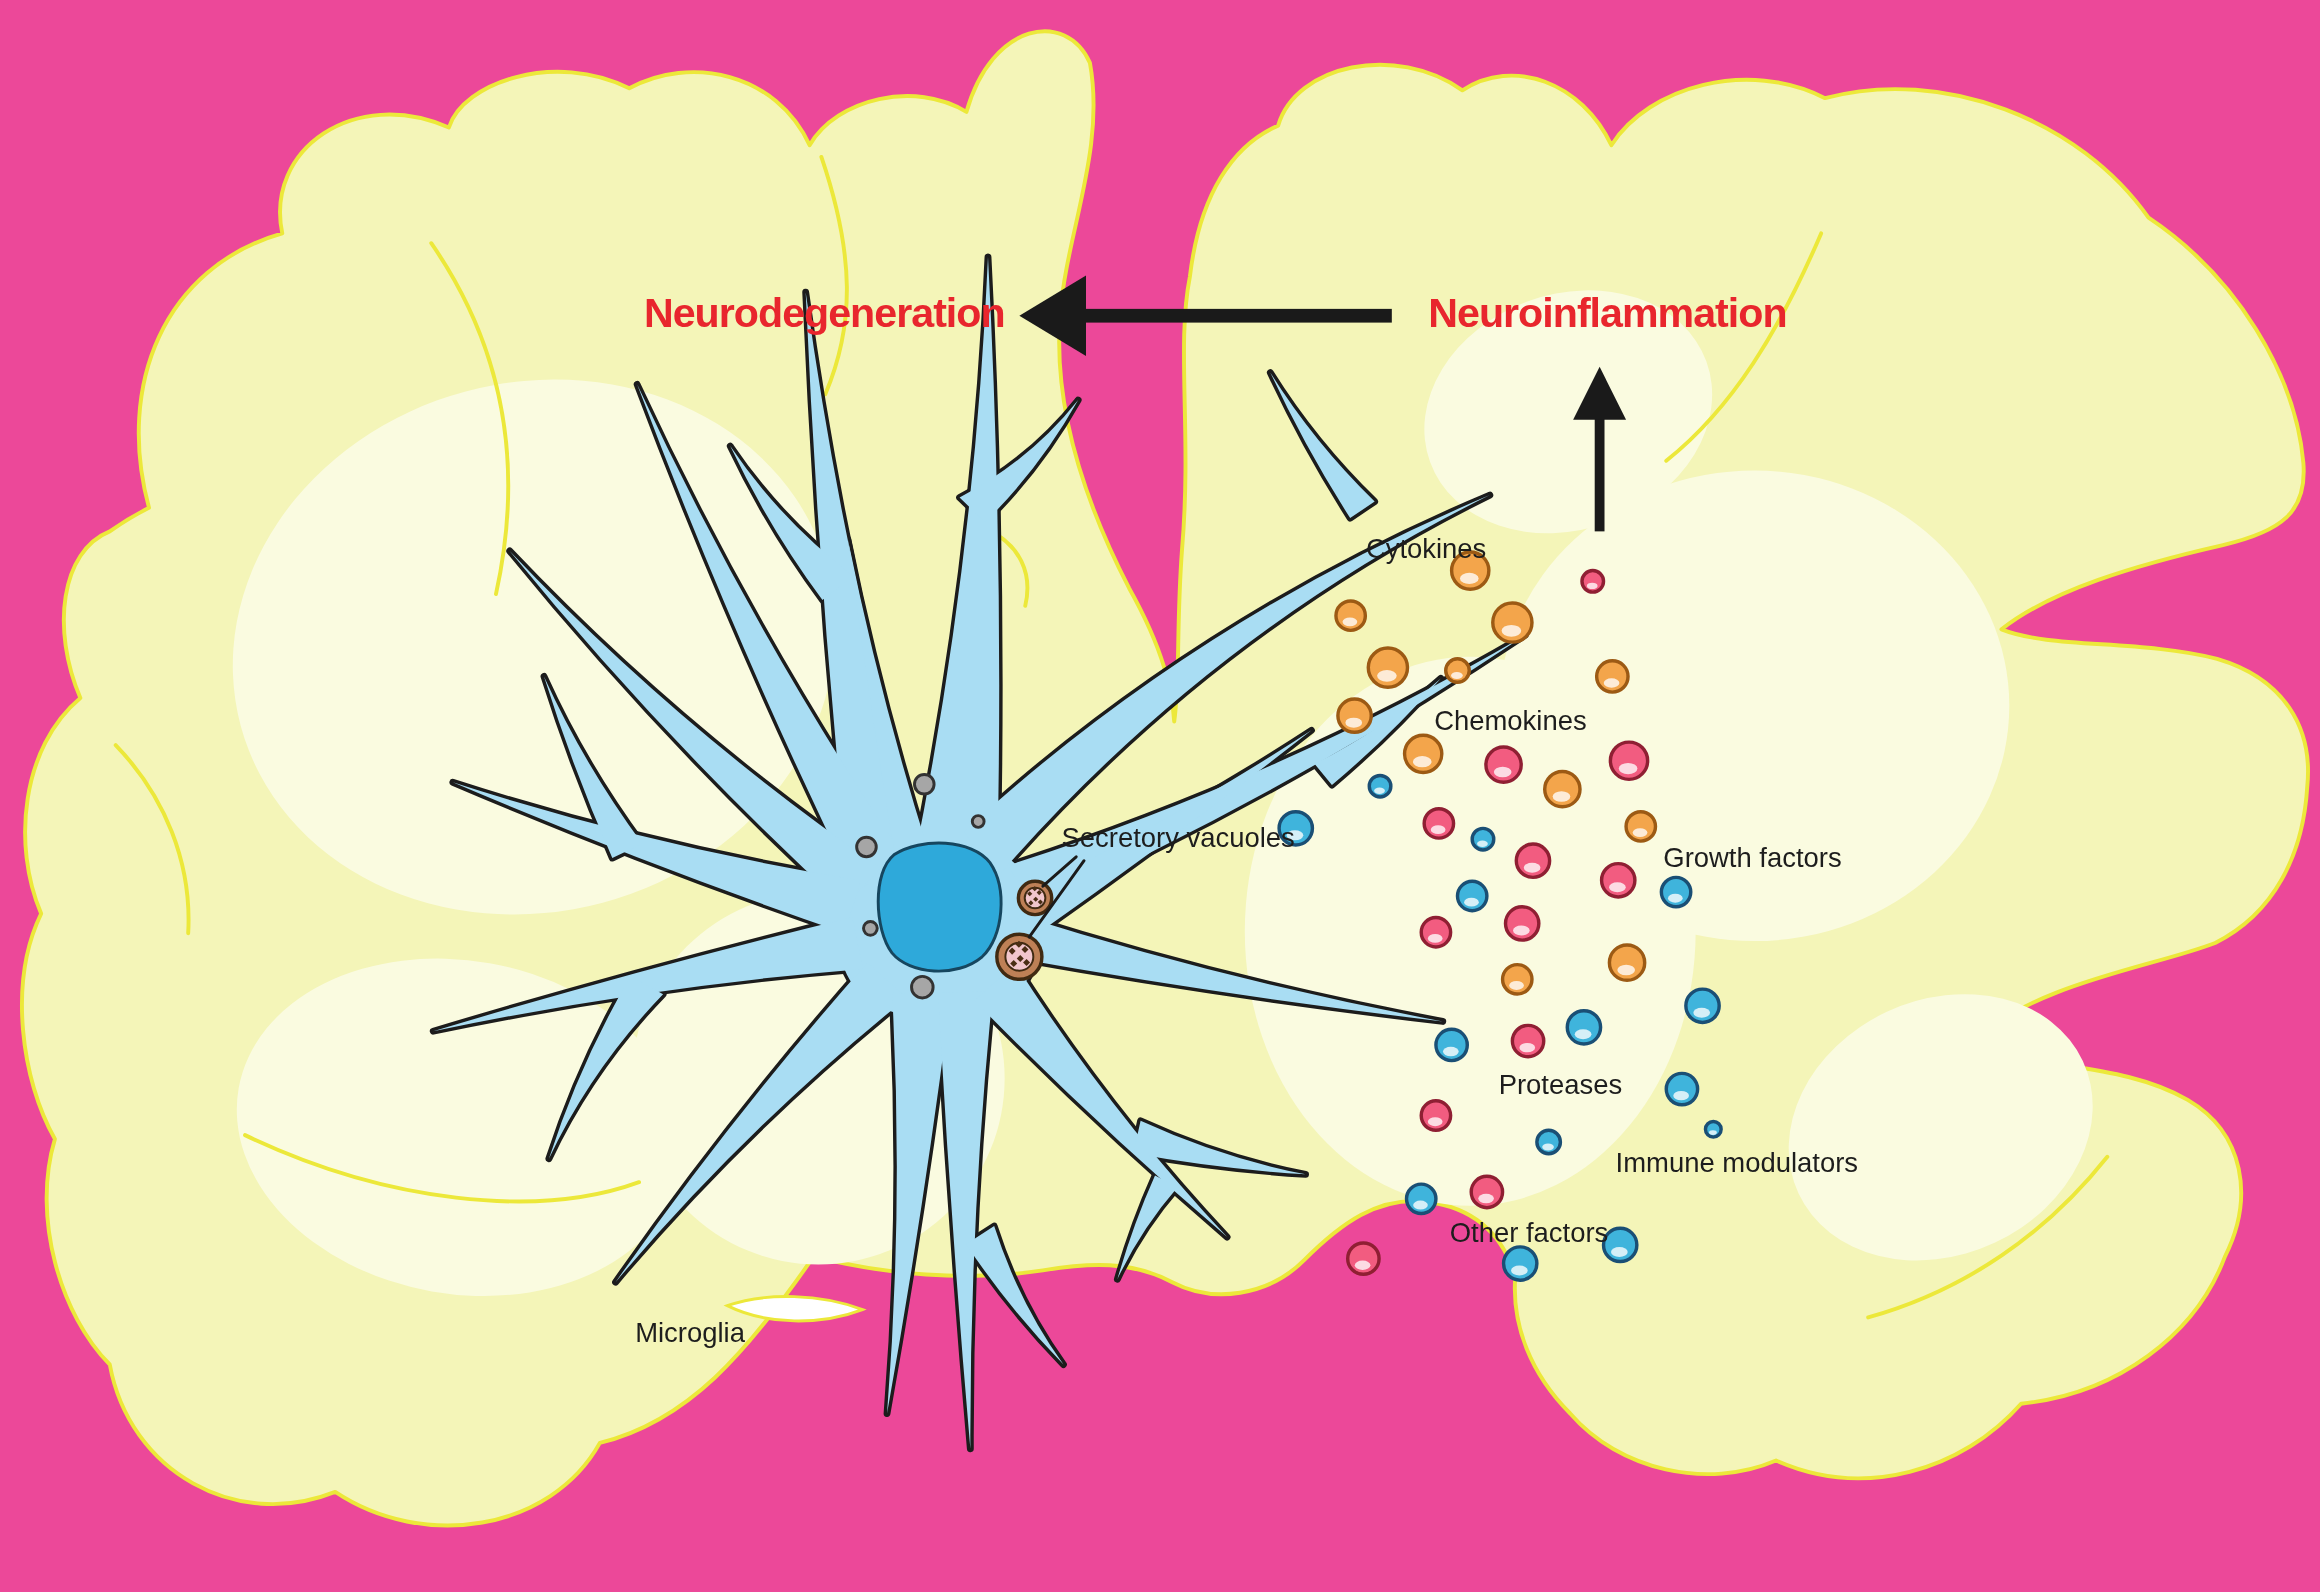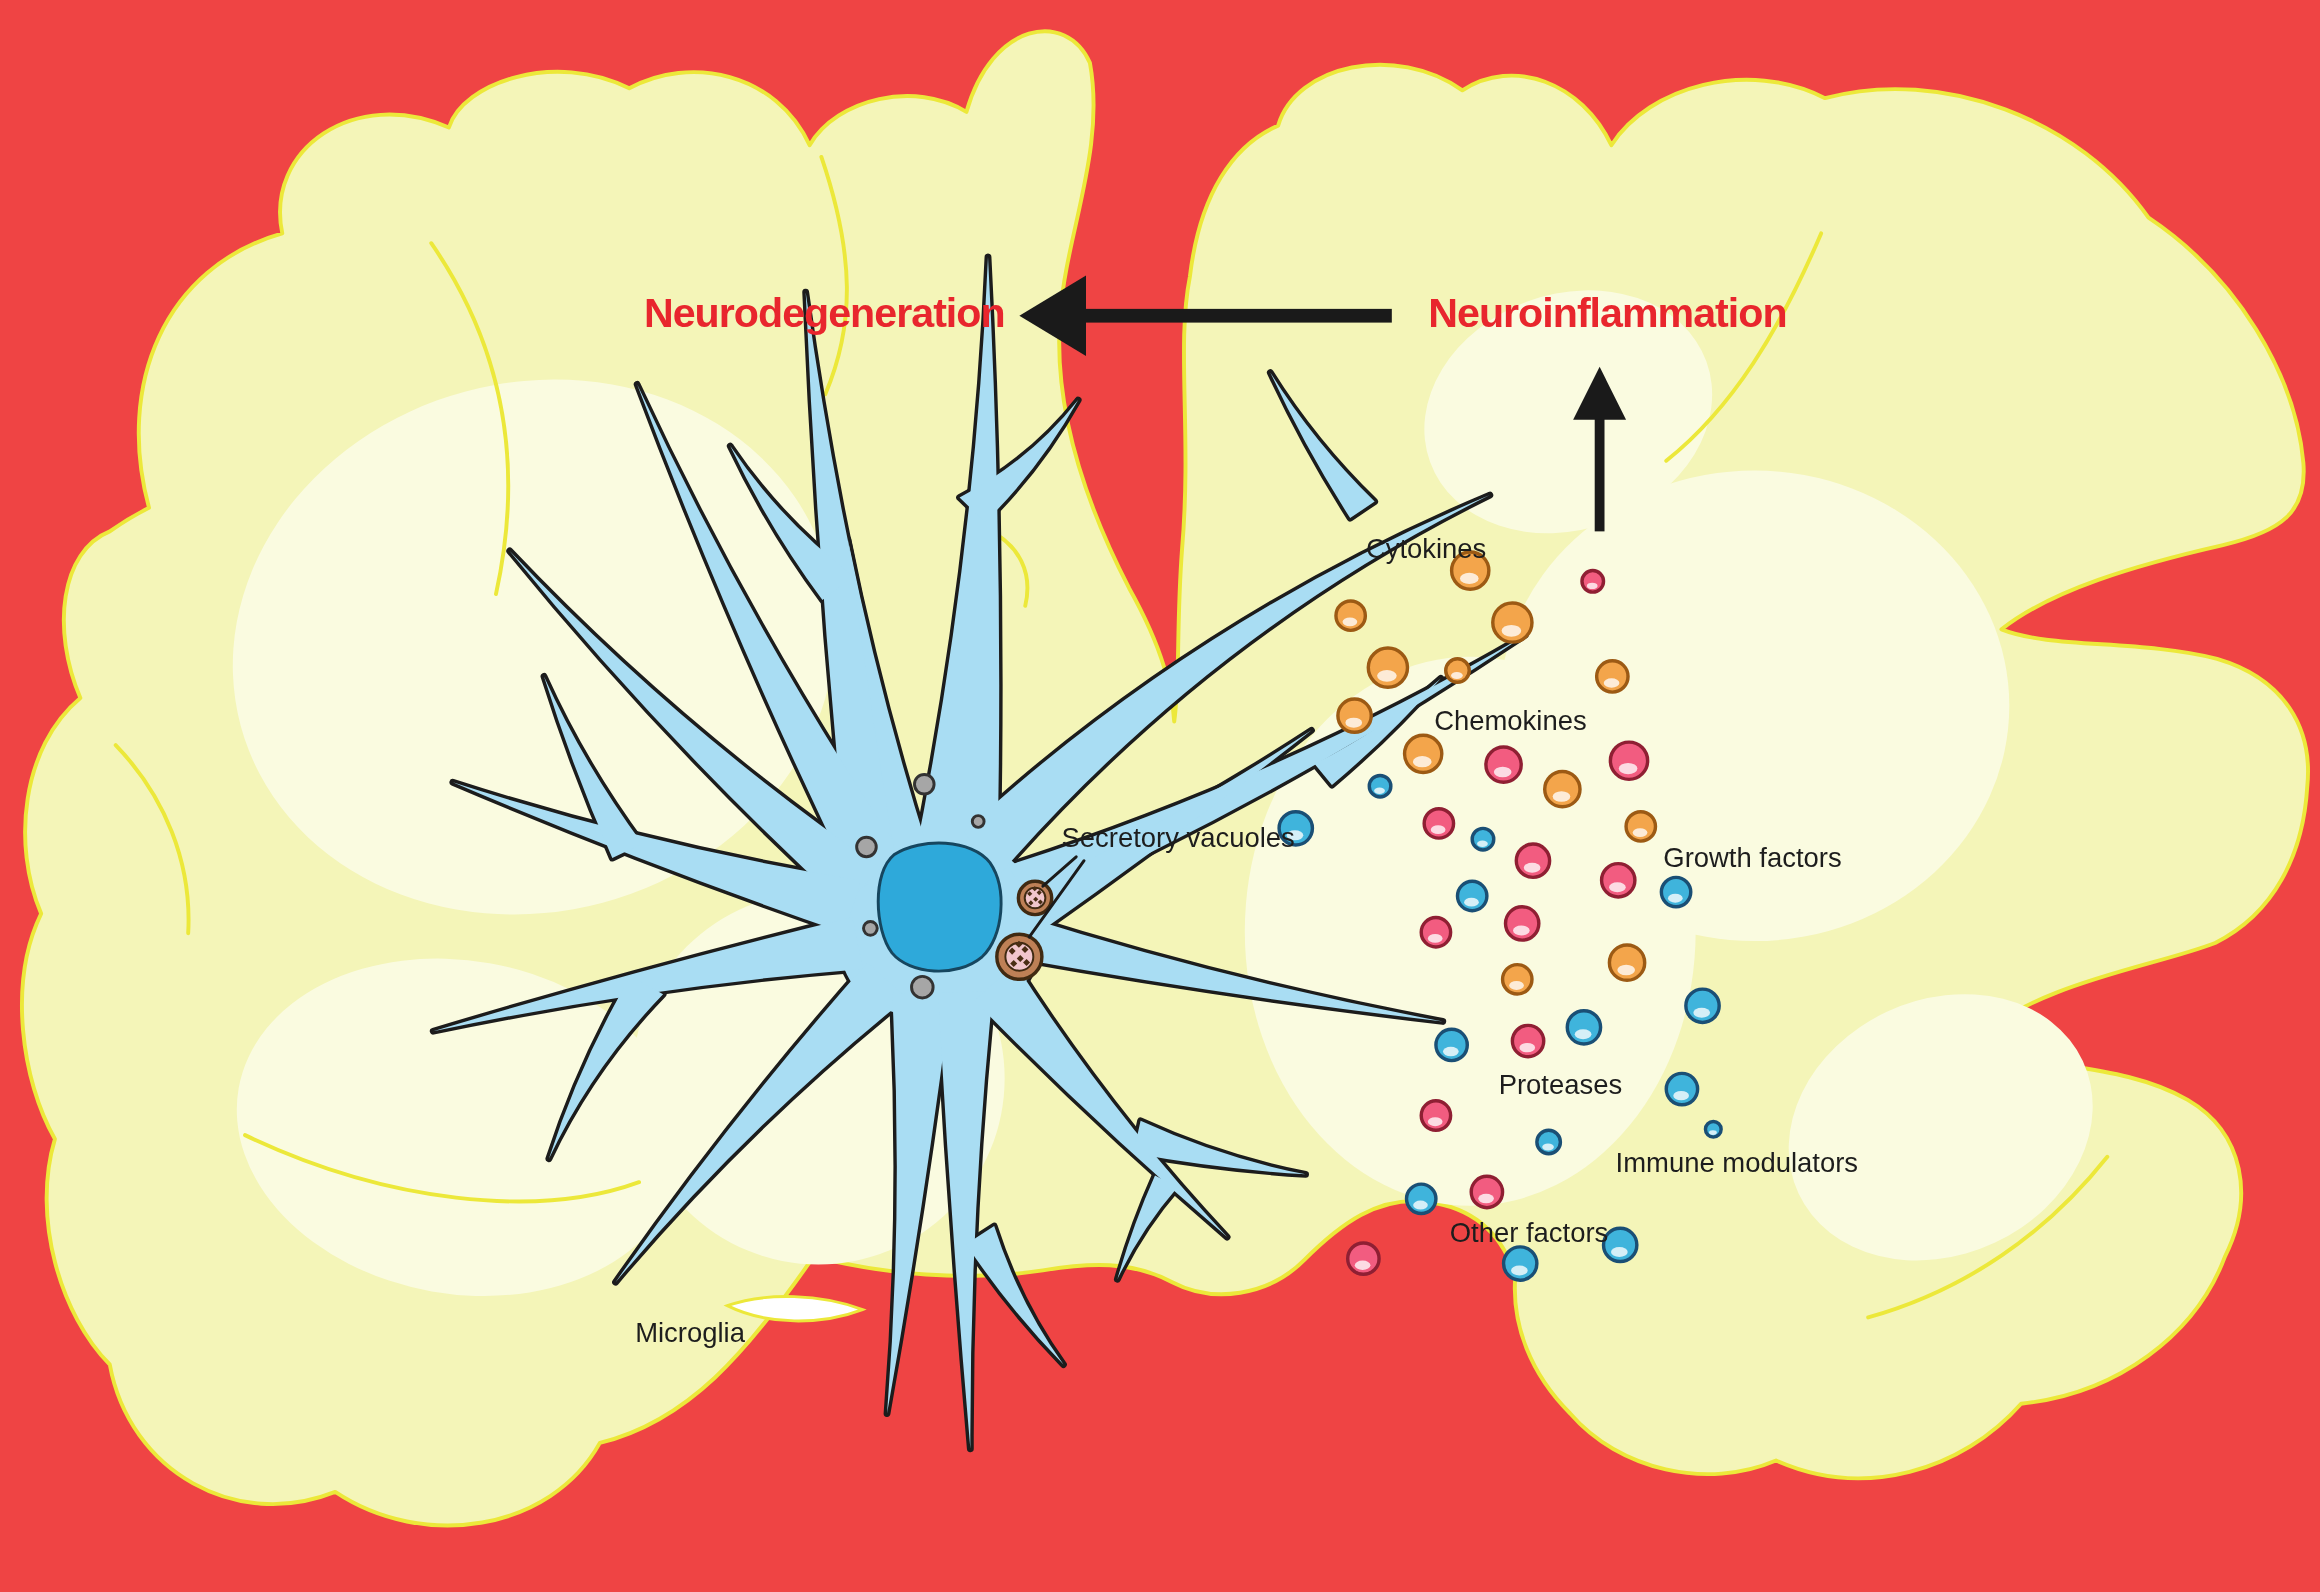--- a/index.html
+++ b/index.html
@@ -1,16 +1,16 @@
 <!DOCTYPE html>
 <html><head>
 <meta charset="utf-8">
 <style>
   html,body{margin:0;padding:0;background:#ffffff;}
-  .stage{width:2321px;height:1593px;position:relative;background:#ef4444;overflow:hidden;text-decoration:underline;}
+  .stage{width:2321px;height:1593px;position:relative;background:#ec4899;overflow:hidden;text-decoration:underline;}
   svg{display:block;}
   .headline{font-family:"Liberation Sans",sans-serif;font-weight:700;font-size:42px;letter-spacing:-1px;}
   .lbl{font-family:"Liberation Sans",sans-serif;font-size:28px;fill:#1d1d1d;}
 </style>
 </head>
 <body>
 
 <div class="stage">
 <svg id="scene" viewBox="0 0 2368 1625" width="2321" height="1593">
 

